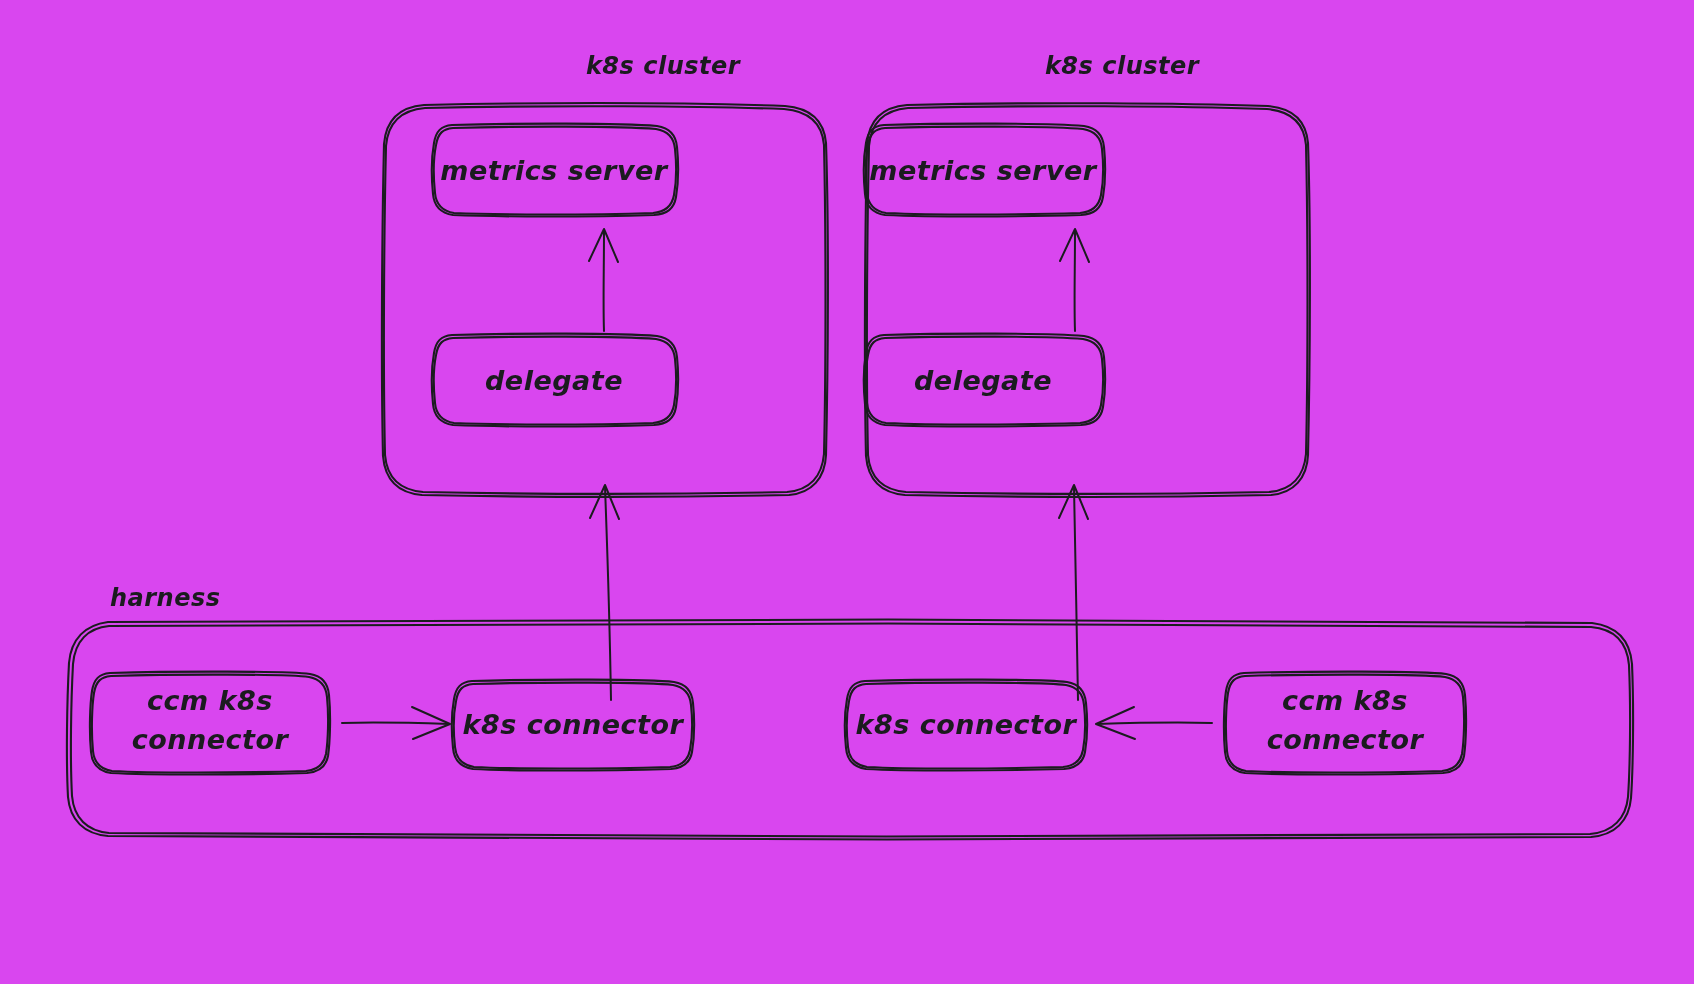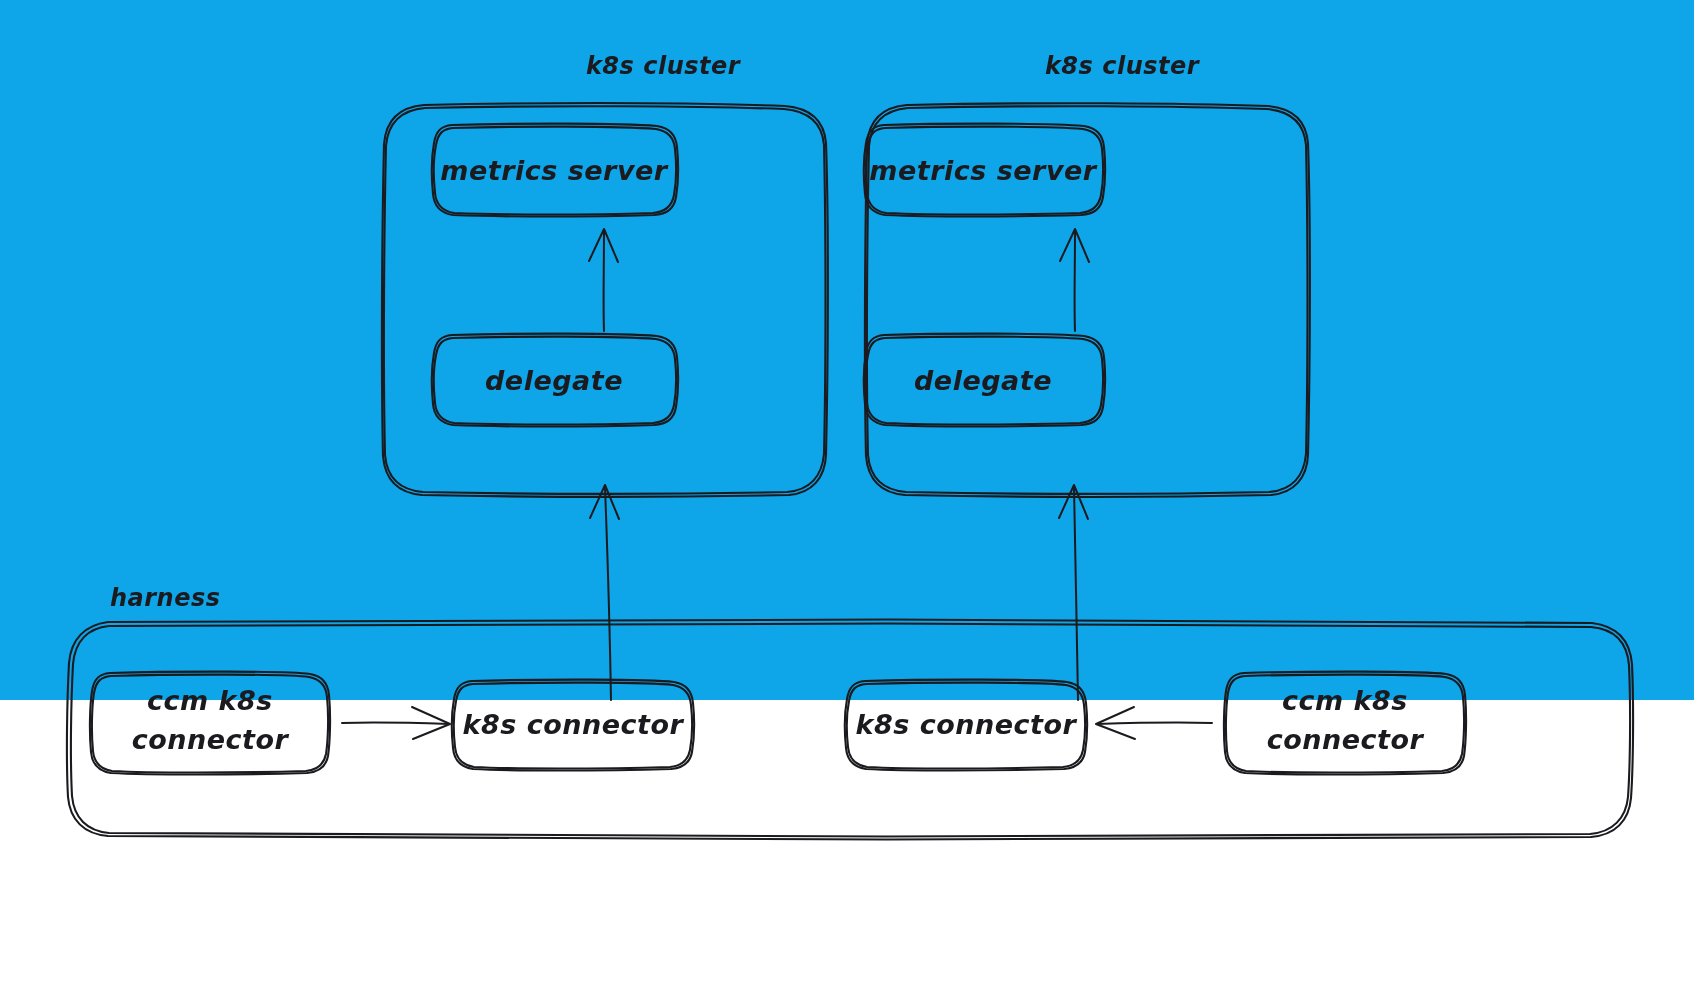--- a/index.html
+++ b/index.html
@@ -1,18 +1,18 @@
 <!DOCTYPE html>
 <html><head>
 <meta charset="utf-8">
 <style>
   html,body{margin:0;padding:0;background:#ffffff;}
   body{width:1694px;height:984px;overflow:hidden;
        font-family:"DejaVu Sans",sans-serif;}
-  #stage{position:relative;width:1694px;height:700px;background:#0ea5e9;}
+  #stage{position:relative;width:1694px;height:984px;background:#d946ef;}
   svg#diagram{position:absolute;inset:0;width:1694px;height:984px;display:block;}
   .sketch-stroke{fill:none;stroke:#1b1b1f;stroke-linecap:round;stroke-linejoin:round;}
   .box-stroke{stroke-width:2.1;}
   .group-stroke{stroke-width:2.1;}
   .conn-stroke{stroke-width:2.0;}
   .arrowhead{fill:none;stroke:#1b1b1f;stroke-width:2.0;stroke-linecap:round;stroke-linejoin:round;}
   text{fill:#1b1b1f;font-family:"DejaVu Sans",sans-serif;
        font-style:italic;font-weight:600;letter-spacing:0.5px;}
   .node-label{font-size:27px;}
   .group-label{font-size:24px;}

